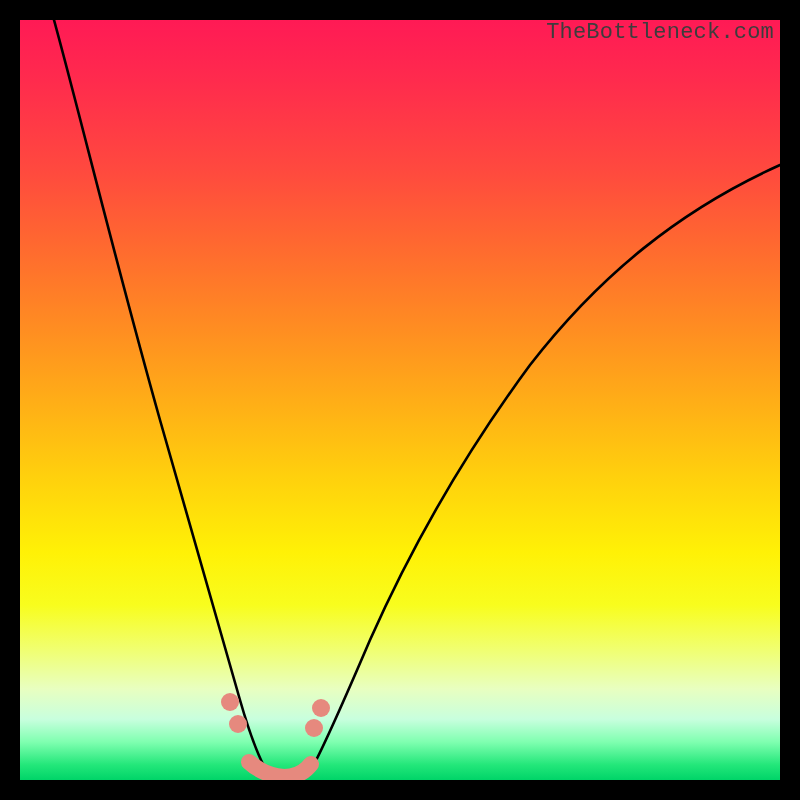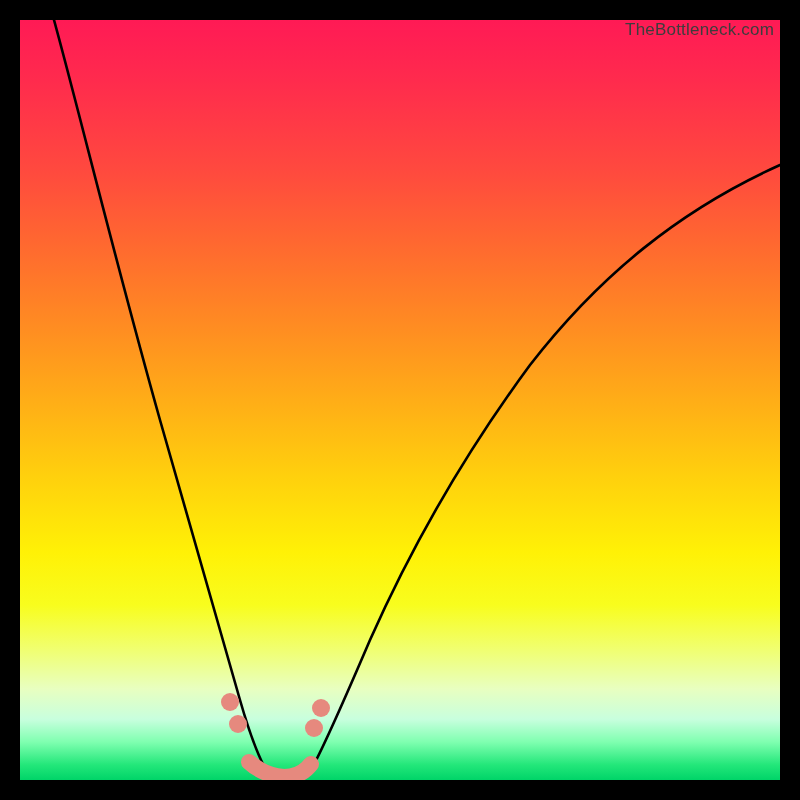--- a/index.html
+++ b/index.html
@@ -47,22 +47,22 @@
     position: absolute;
     left: 0;
     top: 0;
     width: 760px;
     height: 760px;
   }
   .watermark {
     position: absolute;
     top: 0;
     right: 6px;
-    font-family: Liberation Sans, sans-serif;
-    font-size: 17px;
+    font-family: Liberation Mono, monospace;
+    font-size: 22px;
     font-weight: 500;
     color: #3d3d3d;
     letter-spacing: 0.2px;
     pointer-events: none;
   }
 </style>
 </head>
 <body>
 
 <div class="frame">

